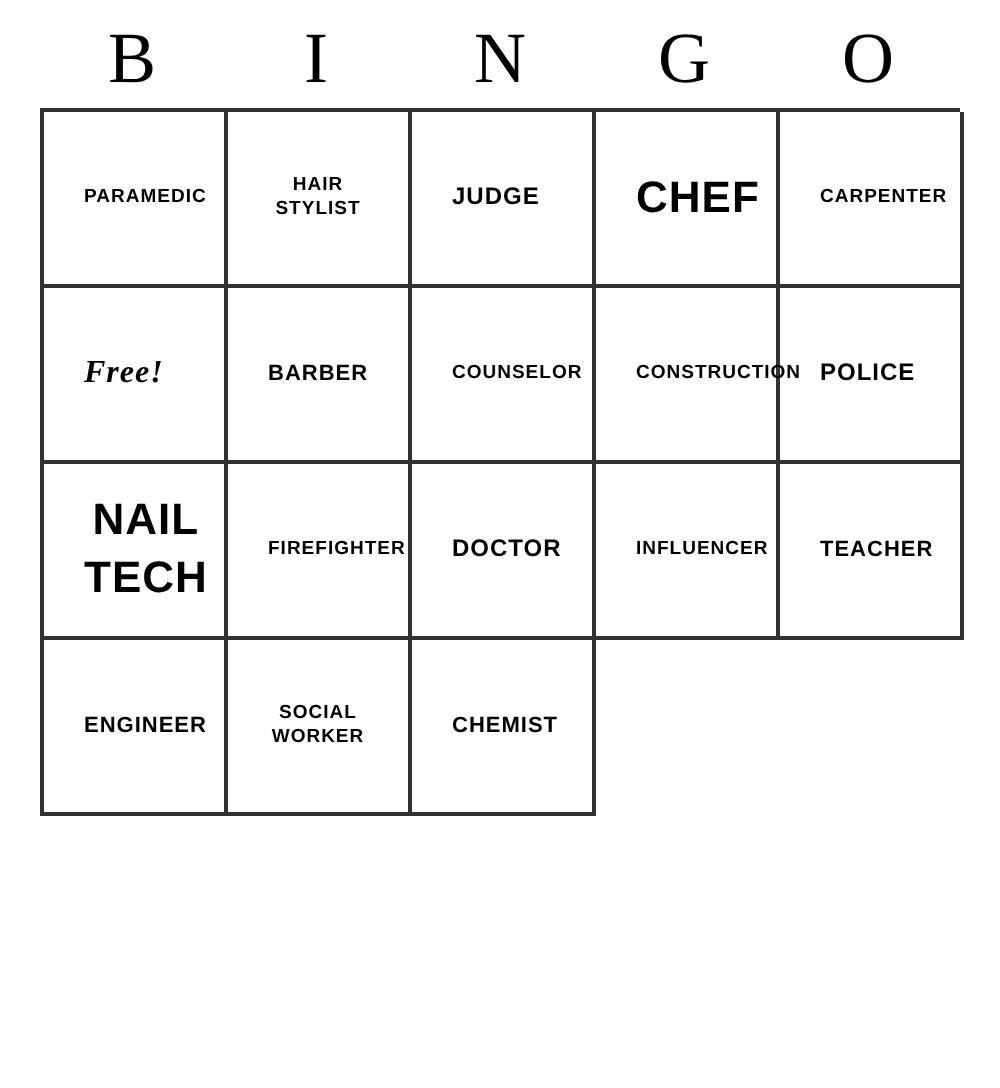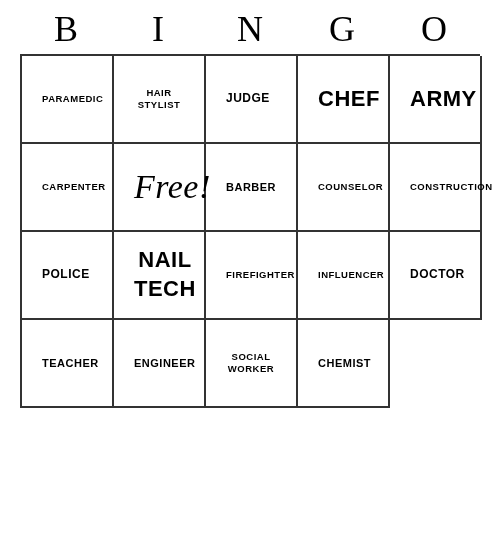--- a/index.html
+++ b/index.html
@@ -55,23 +55,23 @@
     }
     .cell-text.large {
       font-size: 22px;
       font-weight: bold;
     }
     .cell-text.medium {
       font-size: 12px;
       font-weight: bold;
     }
     .cell-text.free {
-      font-size: 34px;
+      font-size: 16px;
       font-style: italic;
-      font-weight: normal;
+      font-weight: bold;
       font-family: 'Times New Roman', serif;
       text-transform: none;
     }
     .cell-text.small {
       font-size: 9.5px;
       font-weight: bold;
     }
   </style>
 </head>
 <body>
@@ -90,23 +90,20 @@
     <div class="bingo-cell">
       <span class="cell-text small">HAIR STYLIST</span>
     </div>
     <div class="bingo-cell">
       <span class="cell-text medium">JUDGE</span>
     </div>
     <div class="bingo-cell">
       <span class="cell-text large">CHEF</span>
     </div>
     <div class="bingo-cell">
-      <span class="cell-text large">ARMY</span>
-    </div>
-    <div class="bingo-cell">
       <span class="cell-text small">CARPENTER</span>
     </div>
     <div class="bingo-cell">
       <span class="cell-text free">Free!</span>
     </div>
     <div class="bingo-cell">
       <span class="cell-text">BARBER</span>
     </div>
     <div class="bingo-cell">
       <span class="cell-text small">COUNSELOR</span>
@@ -117,24 +114,24 @@
     <div class="bingo-cell">
       <span class="cell-text medium">POLICE</span>
     </div>
     <div class="bingo-cell">
       <span class="cell-text large">NAIL TECH</span>
     </div>
     <div class="bingo-cell">
       <span class="cell-text small">FIREFIGHTER</span>
     </div>
     <div class="bingo-cell">
-      <span class="cell-text small">INFLUENCER</span>
+      <span class="cell-text medium">DOCTOR</span>
     </div>
     <div class="bingo-cell">
-      <span class="cell-text medium">DOCTOR</span>
+      <span class="cell-text small">INFLUENCER</span>
     </div>
     <div class="bingo-cell">
       <span class="cell-text">TEACHER</span>
     </div>
     <div class="bingo-cell">
       <span class="cell-text">ENGINEER</span>
     </div>
     <div class="bingo-cell">
       <span class="cell-text small">SOCIAL WORKER</span>
     </div>

